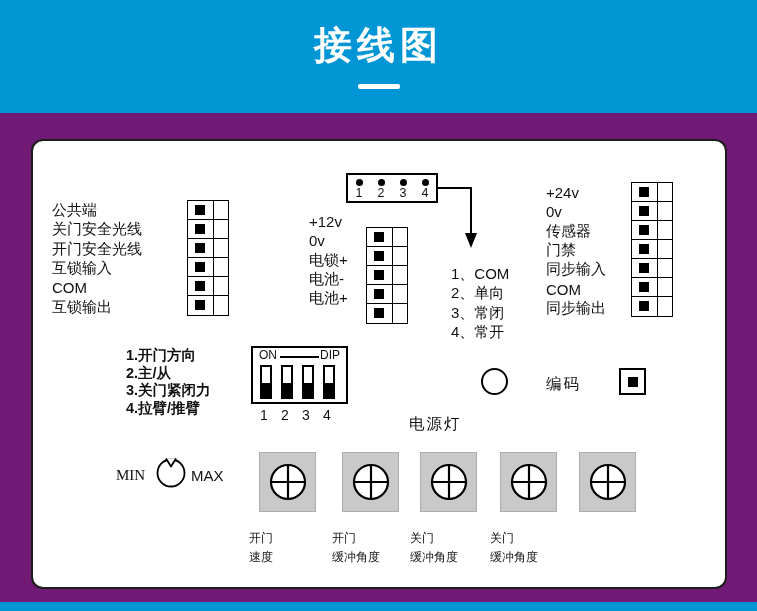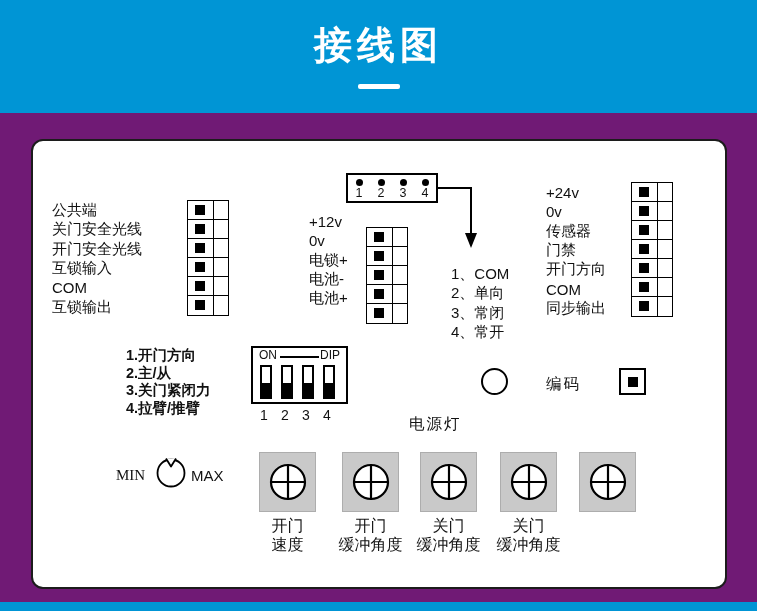--- a/index.html
+++ b/index.html
@@ -62,21 +62,21 @@
   .code-dot { width:10px; height:10px; background:#000; }
 
   
   .knob-min { position:absolute; left:83px;  top:326px; font-size:15px;font-family:Liberation Serif, serif; }
   .knob     { position:absolute; left:119px; top:312px; }
   .knob-max { position:absolute; left:158px; top:326px; font-size:15px; }
 
   
   .pot { position:absolute; top:311px; width:57px; height:60px; background:var(--pot-gray,#c9c9c9); border:1px solid #adadad; display:flex; align-items:center; justify-content:center; }
   .p1{left:226px}.p2{left:309px}.p3{left:387px}.p4{left:467px}.p5{left:546px}
-  .pot-label { position:absolute; top:375px; width:77px; text-align:center; font-size:16px; line-height:19px; }
+  .pot-label { position:absolute; top:388px; width:77px; font-size:12px; line-height:19px; }
   .pl1{left:216px}.pl2{left:299px}.pl3{left:377px}.pl4{left:457px}.pl5{left:536px}
 
   .bottom-strip { position:absolute; left:0; bottom:0; width:100%; height:9px; background:var(--header-blue,#0095d5); }
 </style>
 </head>
 <body>
 
 <div class="stage">
 
   <header class="banner">
@@ -175,21 +175,21 @@
       <div class="line">2、单向</div>
       <div class="line">3、常闭</div>
       <div class="line">4、常开</div>
     </div>
 
     <div class="col right-labels">
       <div class="line">+24v</div>
       <div class="line">0v</div>
       <div class="line">传感器</div>
       <div class="line">门禁</div>
-      <div class="line">开门方向</div>
+      <div class="line">同步输入</div>
       <div class="line">COM</div>
       <div class="line">同步输出</div>
     </div>
 
     <div class="tblock" style="left:598px;top:41px;">
       <div class="tcell">
           <span class="sq"></span>
         </div>
       <div class="tcell">
           <span class="sq"></span>

